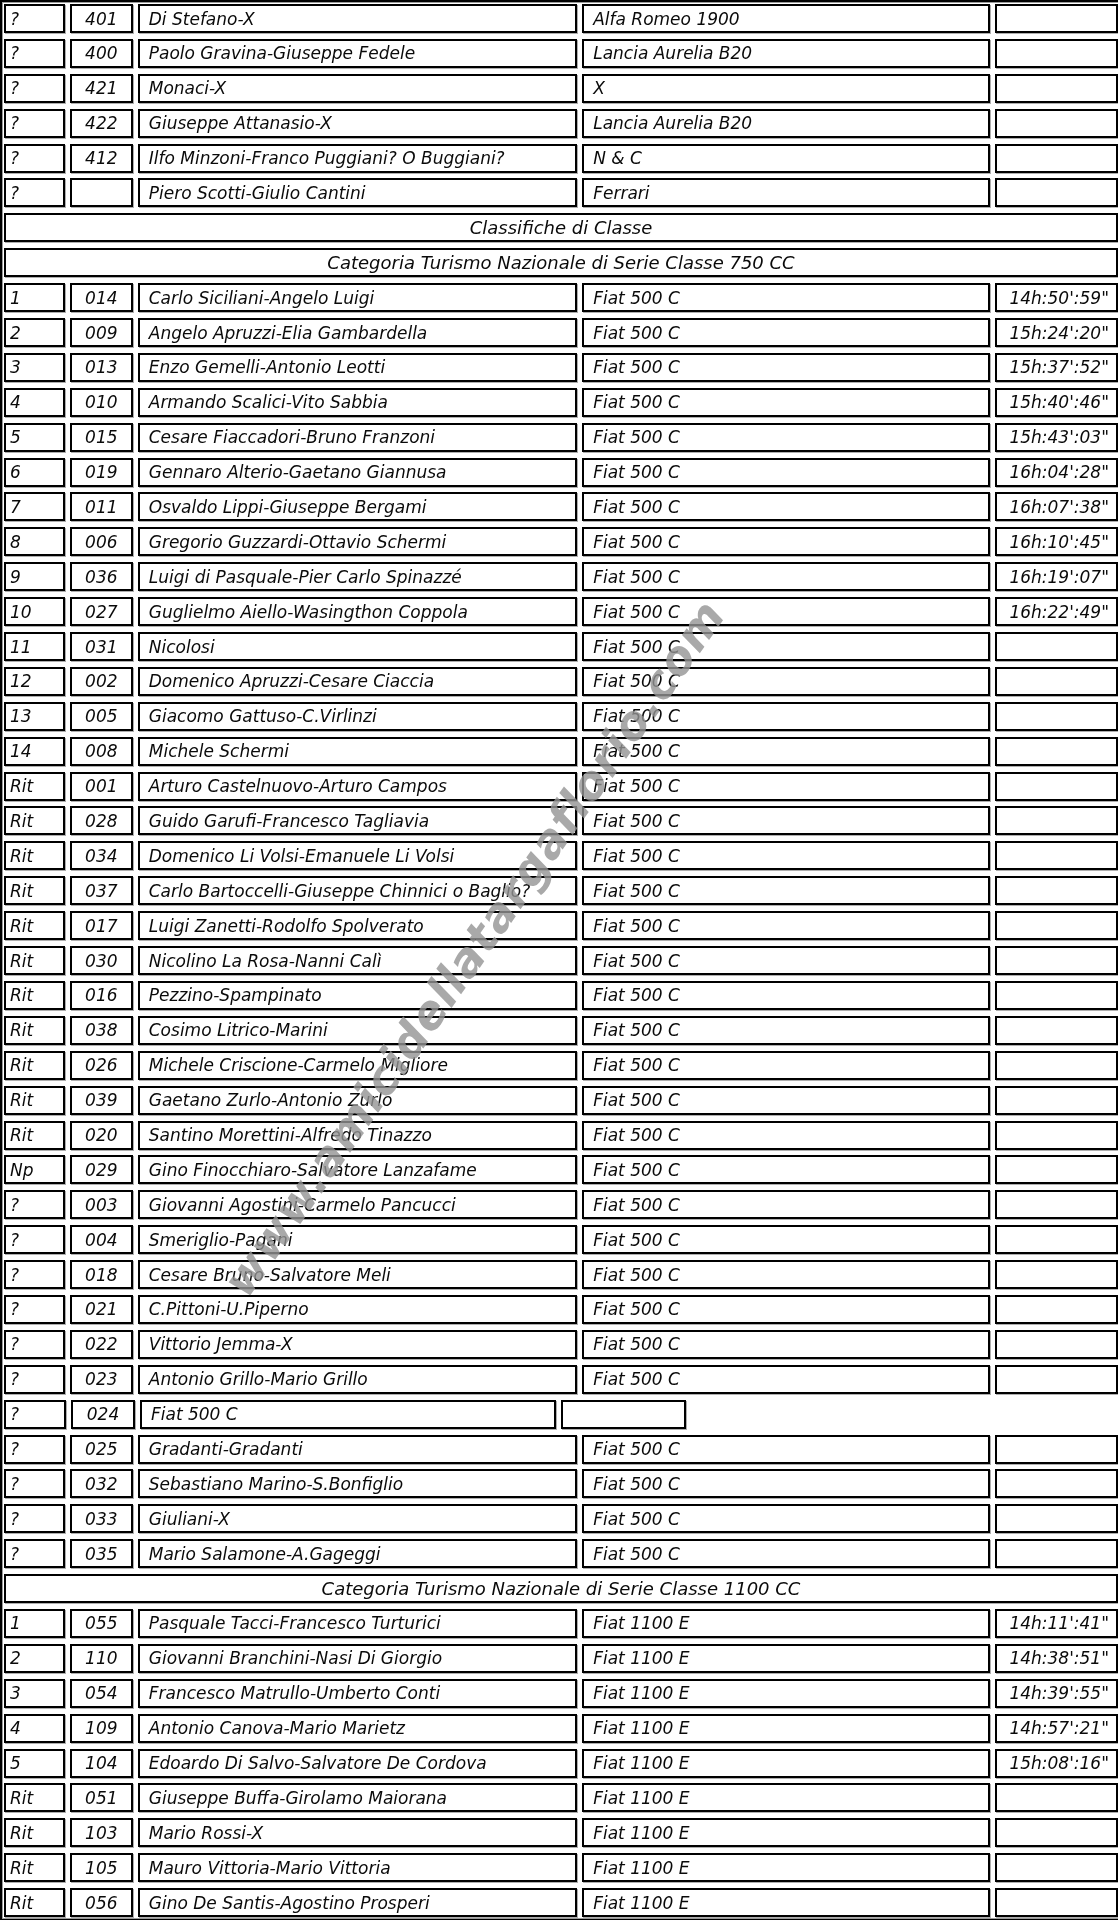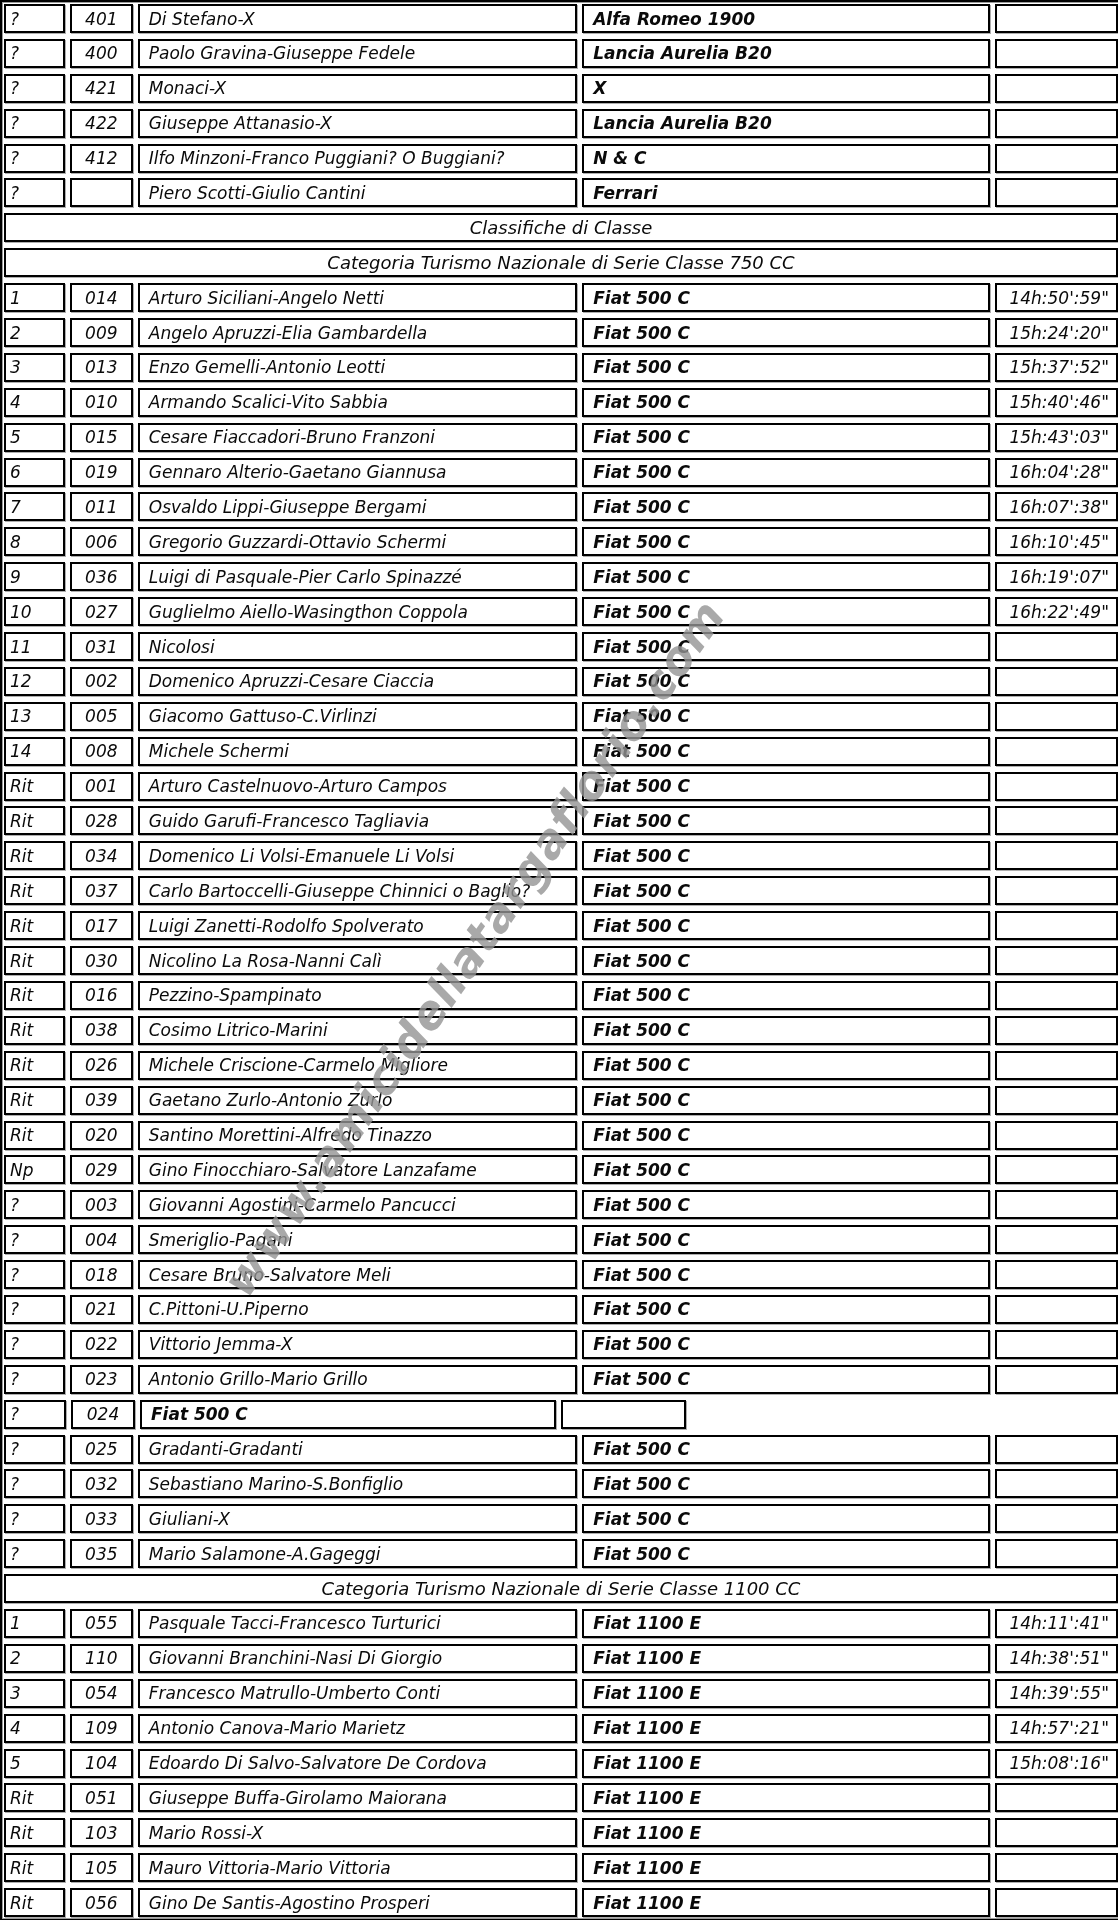--- a/index.html
+++ b/index.html
@@ -20,21 +20,21 @@
     box-sizing:border-box;height:29px;
     border:2px solid #000;
     box-shadow:1px 1px 0 rgba(130,130,130,.65);
     background:#fff;
     display:flex;align-items:center;
     font-size:17px;white-space:nowrap;overflow:hidden;
   }
   .c1{width:62px;padding-left:4px;}
   .c2{width:64px;justify-content:center;}
   .c3{width:448px;padding-left:9px;}
-  .c4{width:416px;padding-left:9px;font-weight:bold;}
+  .c4{width:416px;padding-left:9px;}
   .c5{width:125px;justify-content:flex-end;padding-right:7px;}
   .header-cell{
     flex:1;justify-content:center;
     font-weight:normal;font-size:18px;
   }
   .watermark{
     position:absolute;left:474px;top:948px;
     transform:translate(-50%,-50%) rotate(-55deg);
     transform-origin:center;
     font-size:46px;font-weight:bold;letter-spacing:1px;
@@ -90,21 +90,21 @@
     </div>
     <div class="row">
       <div class="cell header-cell">Classifiche di Classe</div>
     </div>
     <div class="row">
       <div class="cell header-cell">Categoria Turismo Nazionale di Serie Classe 750 CC</div>
     </div>
     <div class="row">
       <div class="cell c1">1</div>
       <div class="cell c2">014</div>
-      <div class="cell c3">Arturo Siciliani-Angelo Netti</div>
+      <div class="cell c3">Carlo Siciliani-Angelo Luigi</div>
       <div class="cell c4">Fiat 500 C</div>
       <div class="cell c5">14h:50':59"</div>
     </div>
     <div class="row">
       <div class="cell c1">2</div>
       <div class="cell c2">009</div>
       <div class="cell c3">Angelo Apruzzi-Elia Gambardella</div>
       <div class="cell c4">Fiat 500 C</div>
       <div class="cell c5">15h:24':20"</div>
     </div>

